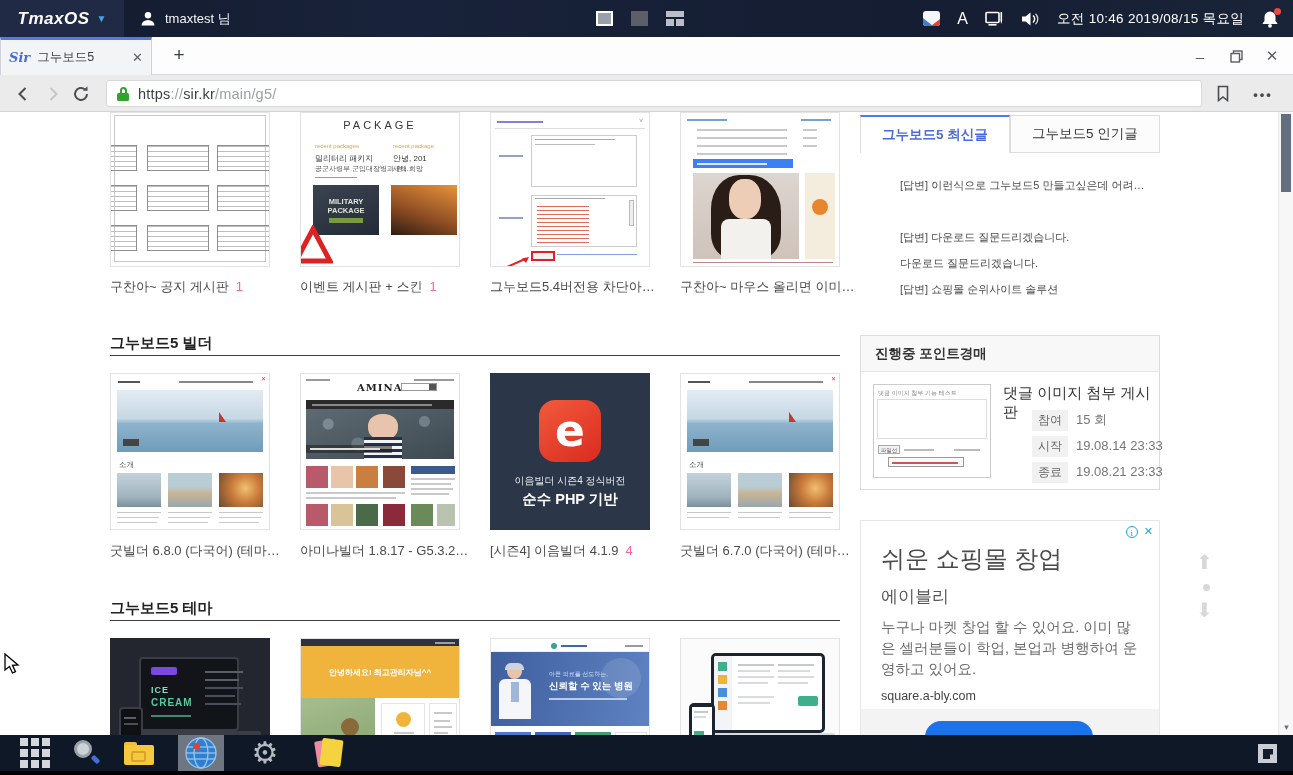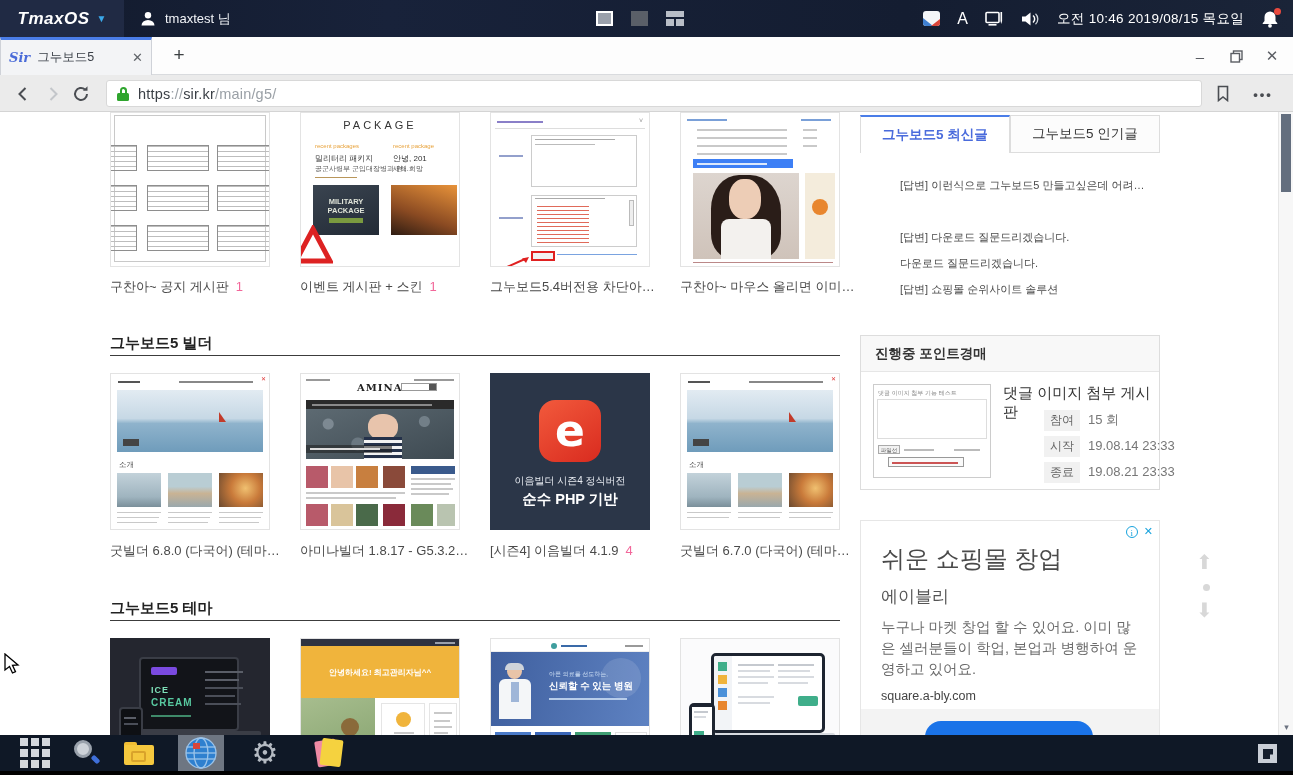--- a/index.html
+++ b/index.html
@@ -58,21 +58,21 @@
   .sbtab{flex:1;display:flex;align-items:center;justify-content:center;font-size:13.5px;}
   .sbtab.active{background:#fff;border-top:2px solid #4a7de8;border-left:1px solid #ddd;border-right:1px solid #ddd;color:#4a6bdc;font-weight:bold;}
   .sbtab.idle{background:#fcfcfc;border:1px solid #ddd;color:#333;}
   .post{position:absolute;left:900px;width:298px;height:26px;font-size:11px;color:#4a4a4a;white-space:nowrap;overflow:hidden;}
   .aucbox{position:absolute;left:860px;top:223px;width:300px;height:155px;border:1px solid #ddd;}
   .auchead{height:36px;background:#f8f8f8;border-bottom:1px solid #e6e6e6;display:flex;align-items:center;padding-left:14px;font-size:13.5px;font-weight:bold;color:#333;}
   .aucthumb{position:absolute;left:12px;top:48px;width:118px;height:94px;border:1px solid #ccc;background:#fff;}
   .auc-title{position:absolute;left:142px;top:48px;font-size:15px;color:#333;}
   .auc-label{display:inline-block;background:#f1f1f1;color:#666;font-size:12px;padding:2px 6px;margin-right:8px;}
   .auc-val{font-size:13px;color:#777;}
-  .auc-row{position:absolute;left:154px;white-space:nowrap;padding-left:29px;}
+  .auc-row{position:absolute;left:142px;white-space:nowrap;padding-left:29px;}
   .adbox{position:absolute;left:860px;top:408px;width:300px;height:230px;border:1px solid #e6e6e6;background:#fff;}
   .ad-title{position:absolute;left:20px;top:22px;font-size:24px;color:#4a4a4a;}
   .ad-brand{position:absolute;left:20px;top:64px;font-size:17px;color:#555;}
   .ad-desc{position:absolute;left:20px;top:96px;width:258px;font-size:14.5px;line-height:21px;color:#6b6b6b;}
   .ad-url{position:absolute;left:20px;top:168px;font-size:12.5px;color:#444;}
   .ad-foot{position:absolute;left:0;top:188px;width:298px;height:42px;background:#f3f3f3;}
   .ad-btn{position:absolute;left:64px;top:12px;width:168px;height:32px;border-radius:16px;background:#1a73e8;}
   .adch{position:absolute;right:6px;top:4px;display:flex;gap:6px;align-items:center;color:#18a3dd;font-size:11px;}
   .adch .i{width:12px;height:12px;border:1px solid #18a3dd;border-radius:50%;text-align:center;line-height:12px;font-size:9px;font-family:"Liberation Serif",serif;}
   .flarrow{color:#d8d8d8;font-size:20px;position:absolute;left:1196px;}

